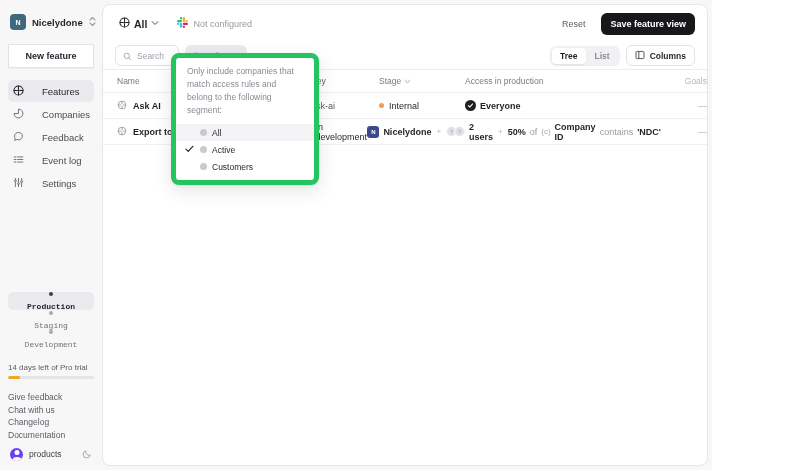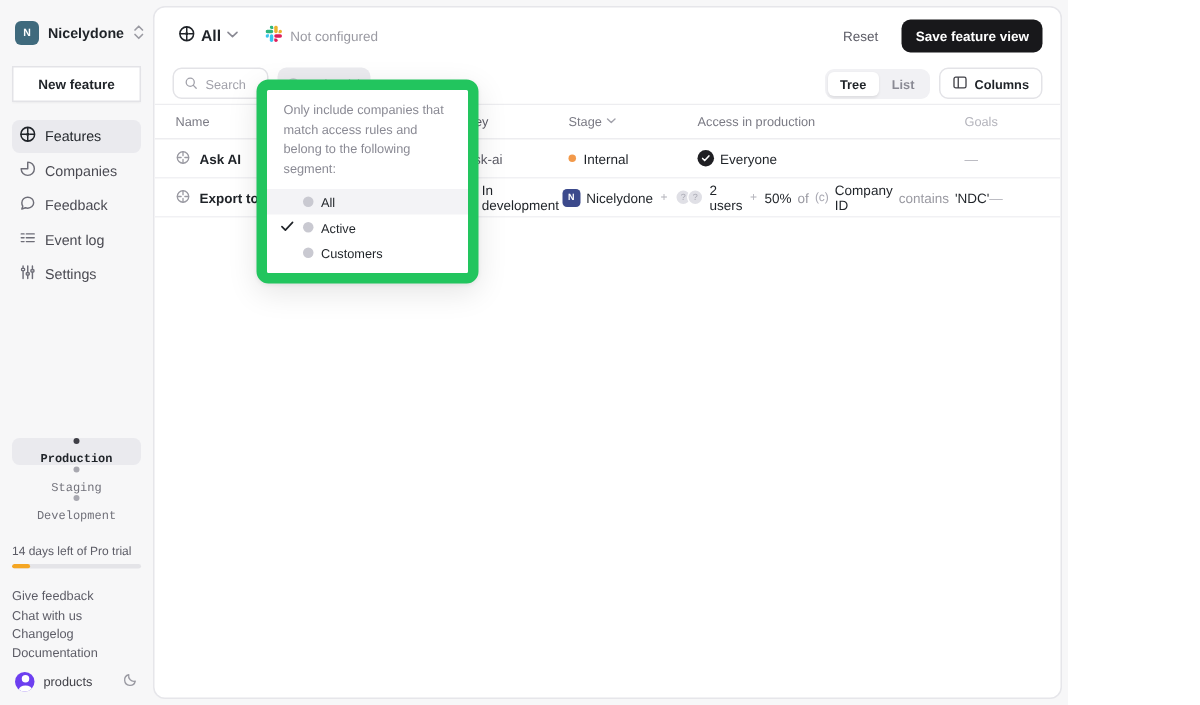--- a/index.html
+++ b/index.html
@@ -40,21 +40,21 @@
     background: #ffffff; border: 1px solid #e3e3e7;
     border-radius: 0;
     font-size: 9px; font-weight: 600; color: #1f2328;
     display: flex; align-items: center; justify-content: center;
     cursor: pointer;
     box-shadow: 0 1px 1px rgba(0,0,0,0.03);
   }
 
   .nav { margin-top: 12px; display: flex; flex-direction: column; gap: 1px; }
   .nav-item {
-    display: flex; align-items: center; gap: 6px;
+    display: flex; align-items: center; gap: 18px;
     height: 22px; padding: 0 5px; border-radius: 5px;
     font-size: 9.5px; color: #4a4a52; cursor: pointer;
   }
   .nav-item.active { background: #eaeaee; color: #1f2328; font-weight: 500; }
   .nav-item svg { flex: 0 0 11px; }
 
   .env-section { position: absolute; left: 8px; right: 8px; top: 292px; }
   .env-item {
     display: flex; align-items: center; gap: 6px;
     height: 18px; padding: 0 6px; border-radius: 5px;
@@ -188,21 +188,21 @@
   }
   .trow {
     display: flex; align-items: center;
     height: 26px; border-bottom: 1px solid #f1f1f4;
     font-size: 9px; color: #1f2328;
   }
   .c-name { width: 208px; padding-left: 14px; display: flex; align-items: center; gap: 6px; }
   .c-key  { width: 68px; color: #5c5c66; }
   .c-stage{ width: 86px; display: flex; align-items: center; gap: 5px; }
   .c-access{ flex: 1; display: flex; align-items: center; gap: 4px; }
-  .c-goals{ width: 64px; text-align: left; color: #b4b4bc; }
+  .c-goals{ width: 64px; text-align: right; color: #b4b4bc; }
   .thead .c-stage { gap: 3px; }
   .hdr-chev { font-size: 7px; color: #a1a1aa; }
   .feat-name { font-weight: 600; }
   .sdot { width: 5px; height: 5px; border-radius: 50%; flex: 0 0 5px; }
 
   .everyone-icon {
     width: 11px; height: 11px; border-radius: 50%;
     background: #1f1f23; display: flex; align-items: center; justify-content: center;
     flex: 0 0 11px;
   }
@@ -216,28 +216,28 @@
   .ustack { display: flex; align-items: center; }
   .ua {
     width: 11px; height: 11px; border-radius: 50%;
     background: #e0e0e6; border: 1.5px solid #fff;
     display:flex; align-items:center; justify-content:center;
     font-size: 6px; color: #a8a8b2;
   }
   .ua + .ua { margin-left: -3px; }
   .soft { color: #9a9aa2; }
   .mono-paren { color: #a8a8b2; font-size: 8px; }
-  .bold9 { font-weight: 400; }
+  .bold9 { font-weight: 700; }
 
   
   .dropdown {
     position: absolute; left: 68px; top: 48px;
     width: 148px;
     background: #ffffff;
-    border: 7px solid #22c55e;
+    border: 5px solid #22c55e;
     border-radius: 8px;
     box-shadow: 0 6px 20px rgba(0,0,0,0.10), 0 1px 3px rgba(0,0,0,0.06);
     padding: 7px 0 5px 0;
     z-index: 40;
   }
   .dd-desc {
     font-size: 8.5px; color: #8a8a94; line-height: 13px;
     padding: 0 11px 7px 11px;
   }
   .dd-item {

